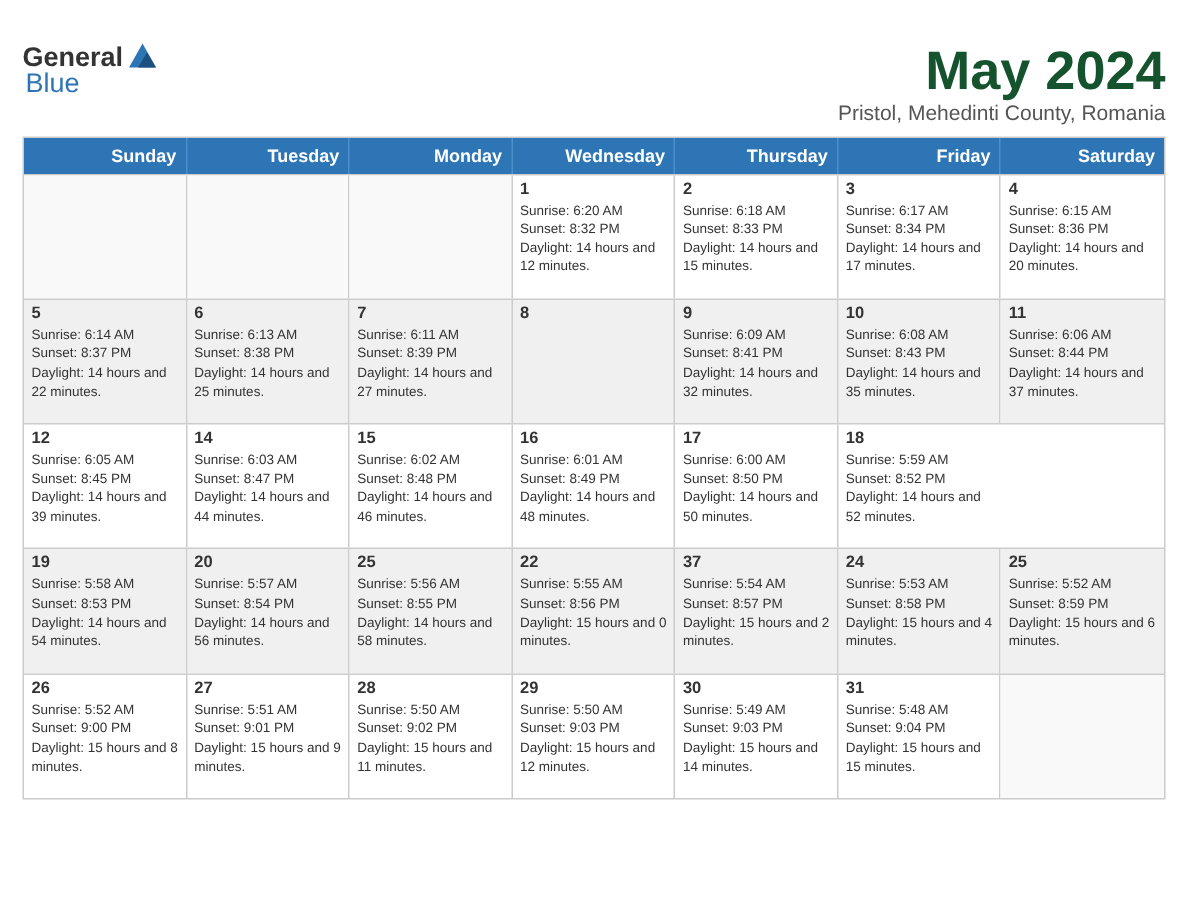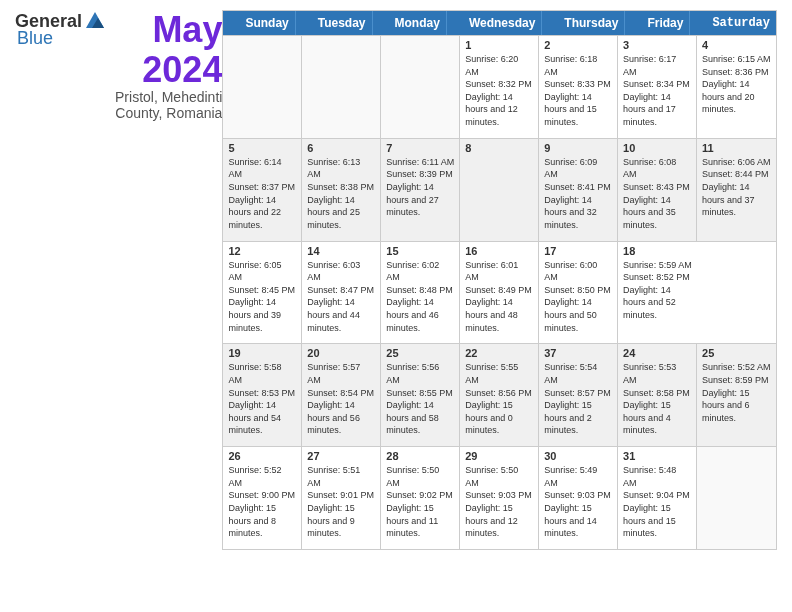--- a/index.html
+++ b/index.html
@@ -6,23 +6,23 @@
     body {
       font-family: Arial, sans-serif;
       background: #fff;
       width: 792px;
       height: 612px;
       overflow: hidden;
     }
     .page {
       width: 792px;
       height: 560px;
-      padding: 10px 15px;
-      display: flex;
-      flex-direction: row;
+      padding: 27px 15px;
+      display: flex;
+      flex-direction: column;
     }
     .header {
       display: flex;
       justify-content: space-between;
       align-items: flex-start;
       margin-bottom: 8px;
     }
     .logo {
       display: flex;
       flex-direction: column;
@@ -32,21 +32,21 @@
       display: flex;
       align-items: center;
       gap: 2px;
     }
     .title-section {
       text-align: right;
     }
     .month-title {
       font-size: 36px;
       font-weight: bold;
-      color: #6d28d9;
+      color: #14532d;
       line-height: 1.1;
     }
     .location {
       font-size: 14px;
       color: #555;
     }
     .calendar {
       flex: 1;
       display: flex;
       flex-direction: column;
@@ -55,27 +55,26 @@
     .cal-header {
       display: grid;
       grid-template-columns: repeat(7, 1fr);
       background-color: #2e75b6;
     }
     .cal-header-cell {
       color: #fff;
       font-weight: bold;
       font-size: 12px;
       padding: 5px 6px;
-      text-align: center;
+      text-align: right;
       border-right: 1px solid #4a8fcc;
       margin-left: 16px;
     }
     .cal-header-cell:last-child {
       border-right: none;
-      font-family: Liberation Mono, monospace;
     }
     .cal-body {
       flex: 1;
       display: flex;
       flex-direction: column;
     }
     .cal-row {
       display: grid;
       grid-template-columns: repeat(7, 1fr);
       flex: 1;

